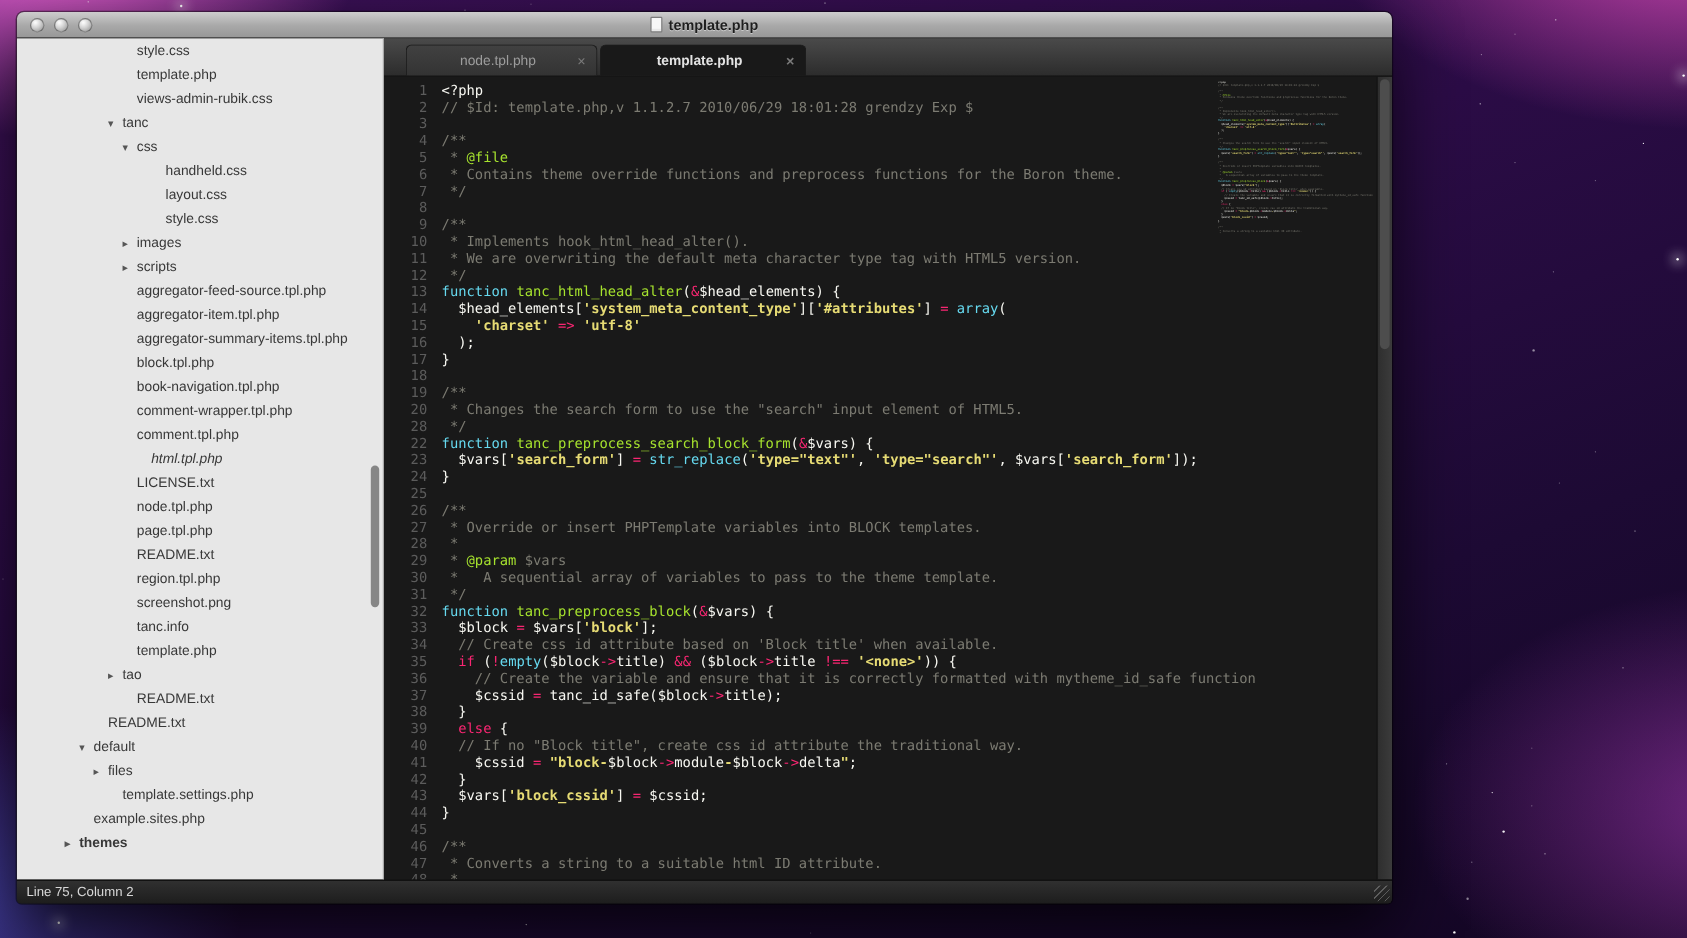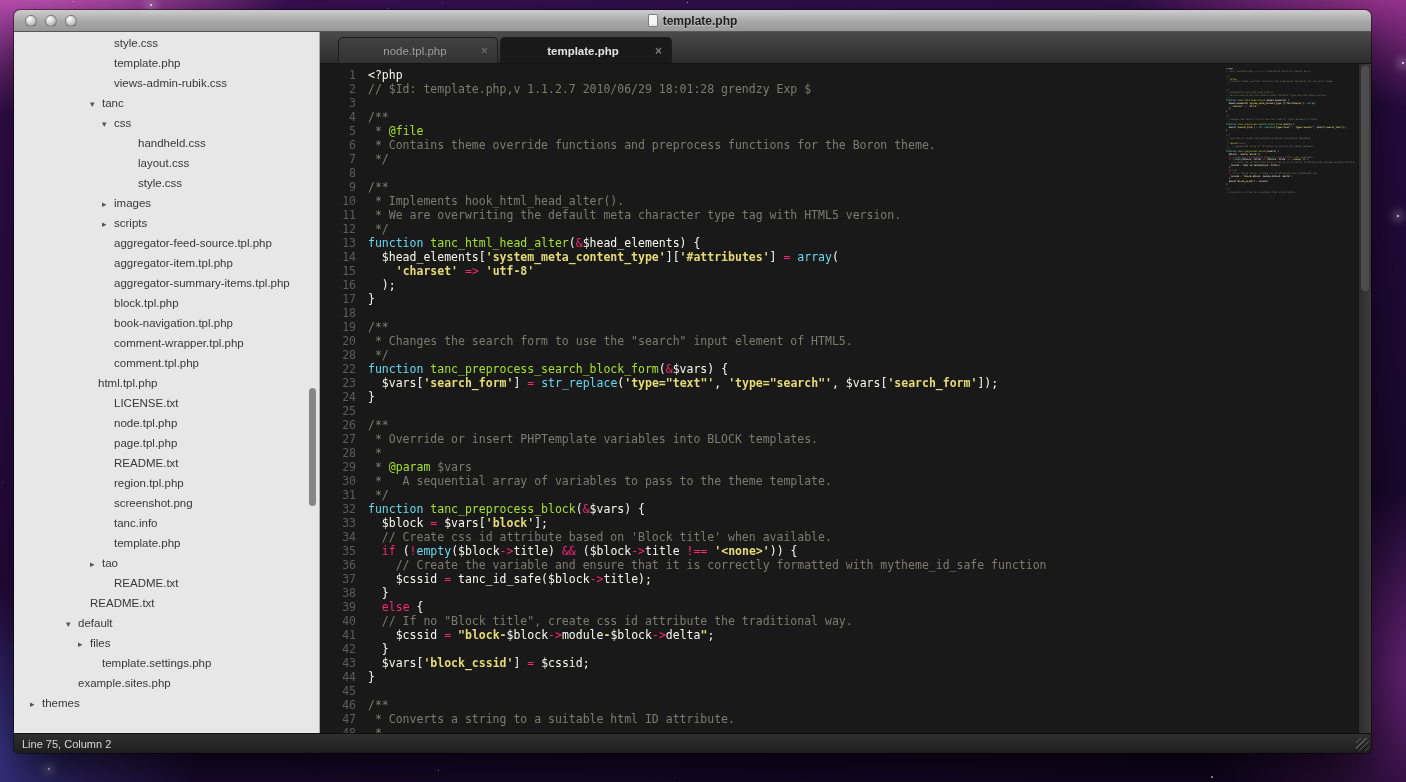--- a/index.html
+++ b/index.html
@@ -12,21 +12,21 @@
       radial-gradient(520px 300px at 101% -10%, rgba(248,85,205,.9),  rgba(248,85,205,0) 62%),
       radial-gradient(420px 260px at -5% 96%,  rgba(95,115,255,.55), rgba(95,115,255,0) 65%),
       radial-gradient(460px 300px at 104% 86%, rgba(205,70,220,.5),  rgba(205,70,220,0) 62%),
       linear-gradient(160deg, #3d1158 0%, #2b0c46 40%, #1d0a34 70%, #130623 100%);
   }
   .star { position:absolute; background:#fff; border-radius:50%; }
   .star.bright { box-shadow:0 0 10px 2px rgba(255,255,255,.9); }
 
   
   .window {
-    position:absolute; left:14px; top:10px; width:1357px; height:743px;
+    position:absolute; left:14px; top:10px; width:1146px; height:743px;
     border-radius:6px 6px 4px 4px; overflow:hidden;
     box-shadow:0 22px 55px rgba(0,0,0,.75), 0 0 0 1px rgba(0,0,0,.45);
     background:#191919;
   }
   .titlebar {
     position:relative; height:22px;
     background:linear-gradient(#cdcdcd, #a8a8a8 55%, #989898);
     border-bottom:1px solid #585858;
     display:flex; align-items:center; justify-content:center;
   }
@@ -273,37 +273,37 @@
             <div class="tree-row" style="padding-left: 112px;"><span class="arrow"></span><span class="tree-label">style.css</span></div>
             <div class="tree-row" style="padding-left: 88px;"><span class="arrow">▸</span><span class="tree-label">images</span></div>
             <div class="tree-row" style="padding-left: 88px;"><span class="arrow">▸</span><span class="tree-label">scripts</span></div>
             <div class="tree-row" style="padding-left: 88px;"><span class="arrow"></span><span class="tree-label">aggregator-feed-source.tpl.php</span></div>
             <div class="tree-row" style="padding-left: 88px;"><span class="arrow"></span><span class="tree-label">aggregator-item.tpl.php</span></div>
             <div class="tree-row" style="padding-left: 88px;"><span class="arrow"></span><span class="tree-label">aggregator-summary-items.tpl.php</span></div>
             <div class="tree-row" style="padding-left: 88px;"><span class="arrow"></span><span class="tree-label">block.tpl.php</span></div>
             <div class="tree-row" style="padding-left: 88px;"><span class="arrow"></span><span class="tree-label">book-navigation.tpl.php</span></div>
             <div class="tree-row" style="padding-left: 88px;"><span class="arrow"></span><span class="tree-label">comment-wrapper.tpl.php</span></div>
             <div class="tree-row" style="padding-left: 88px;"><span class="arrow"></span><span class="tree-label">comment.tpl.php</span></div>
-            <div class="tree-row" style="padding-left: 72px;"><span class="arrow"></span><span class="tree-label">html.tpl.php</span></div>
+            <div class="tree-row" style="padding-left: 100px; font-style: italic;"><span class="arrow"></span><span class="tree-label">html.tpl.php</span></div>
             <div class="tree-row" style="padding-left: 88px;"><span class="arrow"></span><span class="tree-label">LICENSE.txt</span></div>
             <div class="tree-row" style="padding-left: 88px;"><span class="arrow"></span><span class="tree-label">node.tpl.php</span></div>
             <div class="tree-row" style="padding-left: 88px;"><span class="arrow"></span><span class="tree-label">page.tpl.php</span></div>
             <div class="tree-row" style="padding-left: 88px;"><span class="arrow"></span><span class="tree-label">README.txt</span></div>
             <div class="tree-row" style="padding-left: 88px;"><span class="arrow"></span><span class="tree-label">region.tpl.php</span></div>
             <div class="tree-row" style="padding-left: 88px;"><span class="arrow"></span><span class="tree-label">screenshot.png</span></div>
             <div class="tree-row" style="padding-left: 88px;"><span class="arrow"></span><span class="tree-label">tanc.info</span></div>
             <div class="tree-row" style="padding-left: 88px;"><span class="arrow"></span><span class="tree-label">template.php</span></div>
             <div class="tree-row" style="padding-left: 76px;"><span class="arrow">▸</span><span class="tree-label">tao</span></div>
             <div class="tree-row" style="padding-left: 88px;"><span class="arrow"></span><span class="tree-label">README.txt</span></div>
             <div class="tree-row" style="padding-left: 64px;"><span class="arrow"></span><span class="tree-label">README.txt</span></div>
             <div class="tree-row" style="padding-left: 52px;"><span class="arrow">▾</span><span class="tree-label">default</span></div>
             <div class="tree-row" style="padding-left: 64px;"><span class="arrow">▸</span><span class="tree-label">files</span></div>
             <div class="tree-row" style="padding-left: 76px;"><span class="arrow"></span><span class="tree-label">template.settings.php</span></div>
             <div class="tree-row" style="padding-left: 52px;"><span class="arrow"></span><span class="tree-label">example.sites.php</span></div>
-            <div class="tree-row" style="padding-left: 16px;"><span class="arrow">▸</span><span class="tree-label">themes</span></div>
+            <div class="tree-row" style="padding-left: 40px; font-weight: bold;"><span class="arrow">▸</span><span class="tree-label">themes</span></div>
           </div>
         <div class="sb-scroll"></div>
       </div>
 
       <div class="editor-pane">
         <div class="tabbar">
           <div id="tabs">
               <div class="tab">
                 <span class="tab-label">node.tpl.php</span>
                 <span class="tab-close">×</span>

